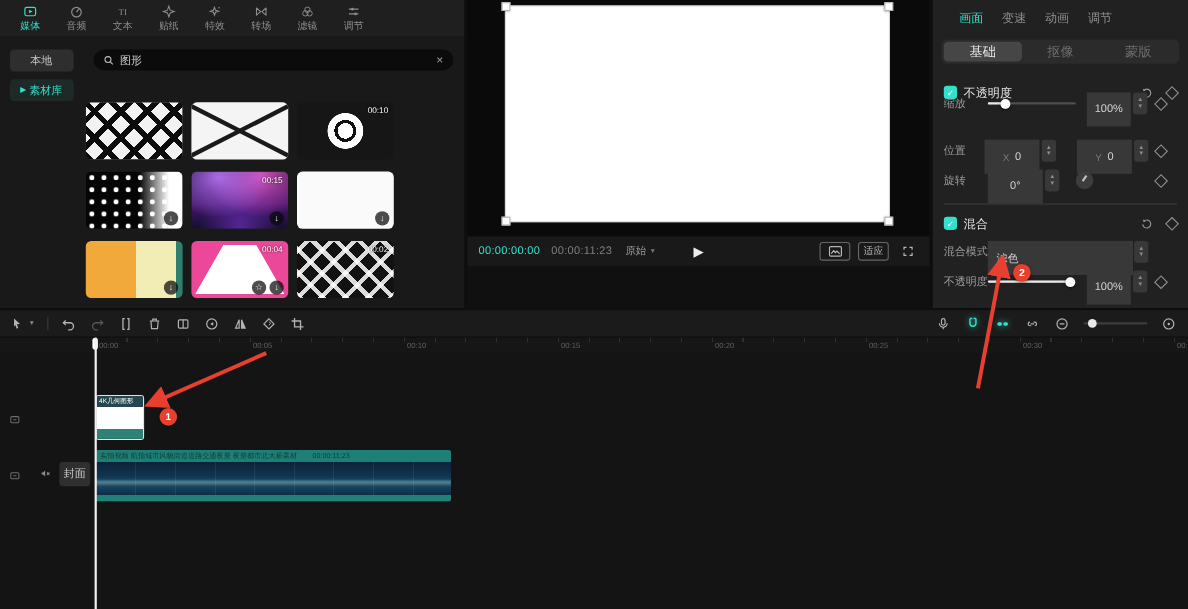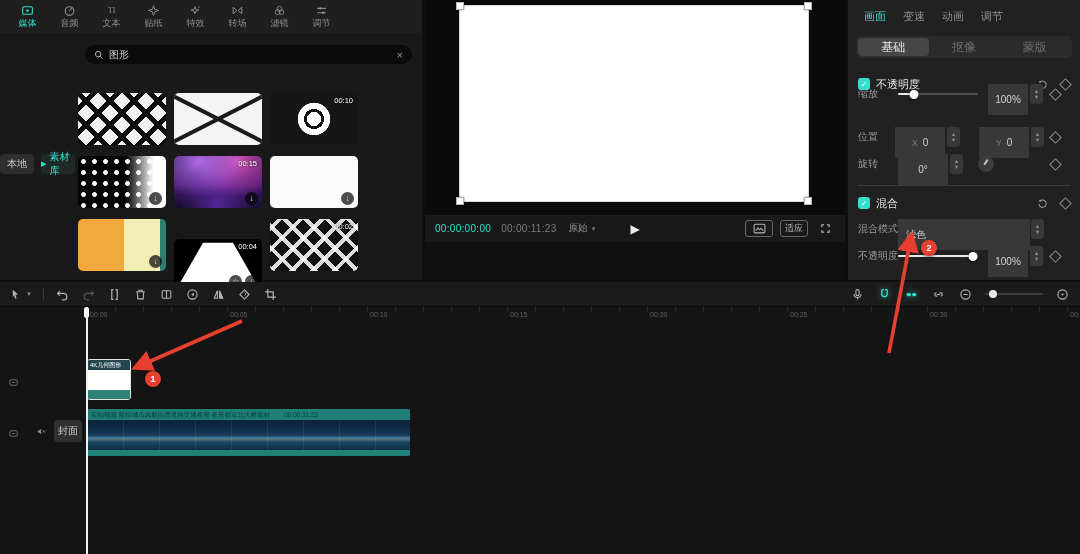--- a/index.html
+++ b/index.html
@@ -10,21 +10,21 @@
 
   
   .left{left:0;width:422px;background:#191919;}
   .mtoolbar{display:flex;align-items:flex-start;height:30px;background:#1f1f1f;padding:3px 0 0 10px;gap:7px;}
   .mtab{width:35px;display:flex;flex-direction:column;align-items:center;gap:1px;color:#8d8d8d;cursor:pointer;}
   .mtab .ticon{width:14px;height:14px;display:flex;align-items:center;}
   .mtab .ticon svg{width:13px;height:13px;}
   .mtab .tlabel{font-size:9px;line-height:10px;}
   .mtab.active{color:var(--teal);}
   .left-body{display:flex;height:250px;}
-  .rail{width:75px;padding-top:12px;display:flex;flex-direction:row;gap:7px;align-items:center;justify-content:space-between;}
+  .rail{width:75px;padding-top:12px;display:flex;flex-direction:column;gap:7px;align-items:center;}
   .rail-item{width:58px;height:20px;border-radius:4px;display:flex;align-items:center;justify-content:center;
     font-size:10px;color:#c9c9c9;background:#2e2e2e;cursor:pointer;gap:3px;}
   .rail-item.active{background:#1e2a28;color:var(--teal);}
   .rail-item .mark{font-size:7px;}
   .lib{flex:1;padding:12px 10px 0 3px;}
   .search{height:19px;background:#0b0b0b;border-radius:10px;display:flex;align-items:center;
     padding:0 9px;margin-left:7px;color:#cfcfcf;}
   .search svg{width:10px;height:10px;margin-right:5px;}
   .sval{font-size:10px;flex:1;}
   .sclear{font-size:11px;color:#9a9a9a;cursor:pointer;}
@@ -46,21 +46,21 @@
     linear-gradient(90deg,transparent 0 55%,rgba(255,255,255,.55) 72%,#fff 86%),
     radial-gradient(circle,#fff 2.1px,transparent 2.6px);
     background-size:100% 100%,11px 11px;}
   .p-stage{background:
     radial-gradient(ellipse at 28% 10%,rgba(190,120,255,.85),transparent 55%),
     radial-gradient(ellipse at 72% 8%,rgba(255,95,215,.8),transparent 55%),
     radial-gradient(ellipse at 50% 95%,rgba(90,40,160,.9),transparent 60%),
     linear-gradient(180deg,#1c0f38,#43156b 55%,#160f2e);}
   .p-white{background:#fafafa;}
   .p-blocks{background:linear-gradient(90deg,#f2a93b 0 52%,#f2edb4 52% 93%,#2e7f6f 93%);}
-  .p-trap{background:#000000;margin-top:20px;}
+  .p-trap{background:#ec4899;}
   .p-trap::before{content:'';position:absolute;inset:0;background:#fff;
     clip-path:polygon(33% 7%,67% 7%,96% 93%,4% 93%);}
   .p-hatch{background-color:#121212;background-image:
     repeating-linear-gradient(45deg,rgba(255,255,255,.85) 0 4px,transparent 4px 15px),
     repeating-linear-gradient(-45deg,rgba(255,255,255,.85) 0 4px,transparent 4px 15px);}
 
   
   .center{left:425px;width:420px;background:#101010;}
   .phead{height:28px;background:#242424;display:flex;align-items:center;padding-left:12px;
     font-size:11px;color:#c8c8c8;}
@@ -75,21 +75,21 @@
   .qual .caret{font-size:6px;color:#777;}
   .play{position:absolute;left:50%;transform:translateX(-50%);color:#ededed;font-size:12px;cursor:pointer;}
   .pright{position:absolute;right:10px;display:flex;gap:7px;align-items:center;}
   .pbtn{height:15px;min-width:20px;border:1px solid #666;border-radius:3px;color:#b5b5b5;font-size:9px;
     display:flex;align-items:center;justify-content:center;padding:0 3px;cursor:pointer;}
   .pbtn.noborder{border:none;min-width:14px;}
   .pbtn svg{width:13px;height:11px;}
 
   
   .right{left:848px;width:232px;background:#212121;position:absolute;}
-  .itabs{display:flex;gap:17px;padding:9px 0 0 16px;font-size:11px;color:#8f8f8f;}
+  .itabs{display:flex;gap:17px;padding:9px 0 0 24px;font-size:11px;color:#8f8f8f;}
   .itab{cursor:pointer;}
   .itab.active{color:var(--teal);}
   .segs{position:absolute;top:36px;left:8px;right:8px;height:22px;background:#2b2b2b;border-radius:5px;display:flex;padding:2px;box-sizing:border-box;}
   .seg{flex:1;border-radius:4px;display:flex;align-items:center;justify-content:center;font-size:12px;color:#6d6d6d;cursor:pointer;}
   .seg.active{background:#464646;color:#e8e8e8;}
   .sec-head{position:absolute;left:10px;right:10px;height:16px;display:flex;align-items:center;}
   .cbx{width:12px;height:12px;border-radius:3px;background:var(--teal);display:flex;align-items:center;justify-content:center;
     font-size:8px;color:#fff;margin-right:6px;cursor:pointer;}
   .sec-title{font-size:11px;color:#e2e2e2;}
   .hicons{margin-left:auto;display:flex;gap:13px;align-items:center;color:#9a9a9a;}

